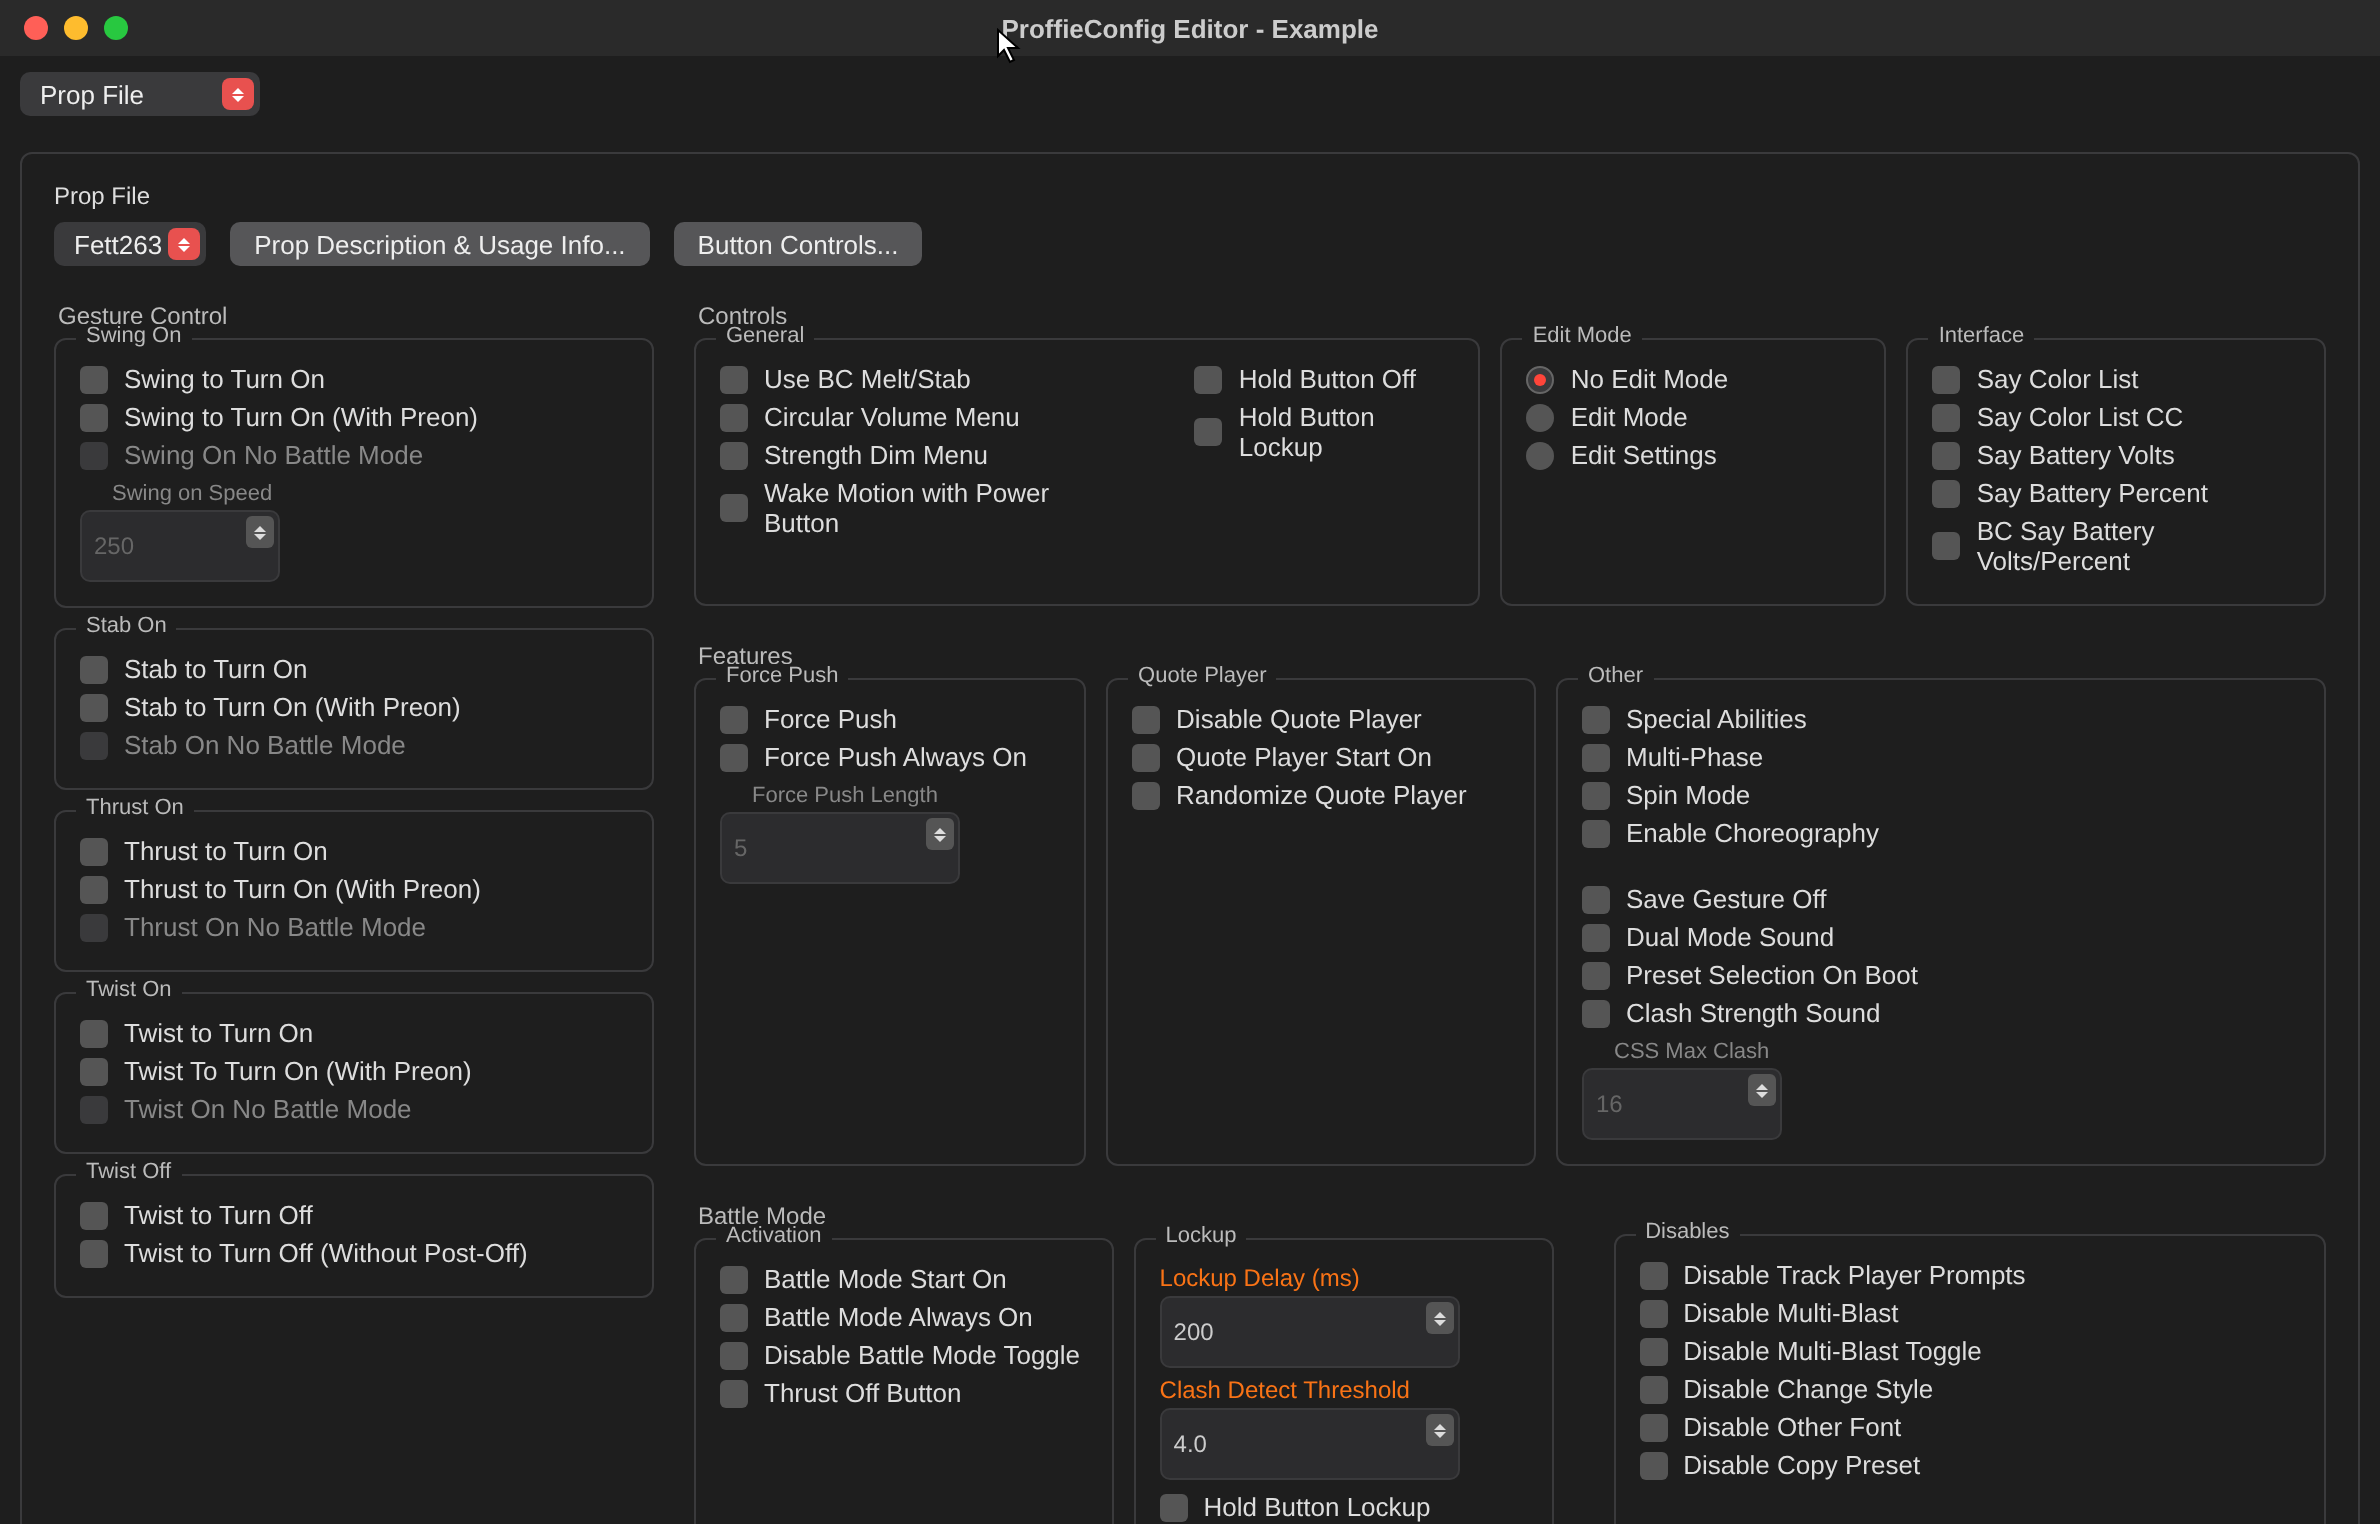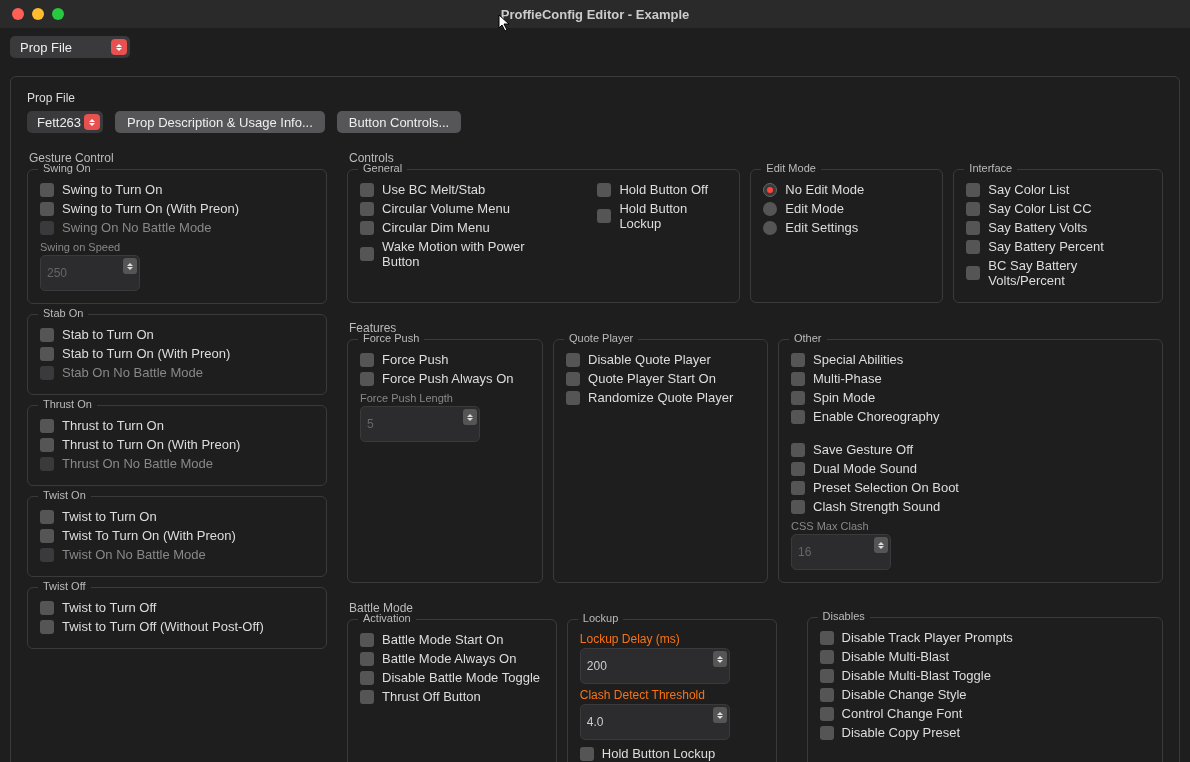--- a/index.html
+++ b/index.html
@@ -149,21 +149,21 @@
 .stepper {
   position: absolute; right: 2px; top: 2px;
   width: 14px; height: 16px;
   background: #555; border-radius:3px;
   display:flex; flex-direction:column; align-items:center; justify-content:center;
 }
 .stepper::before { content:""; border-left:3px solid transparent; border-right:3px solid transparent; border-bottom:3px solid #ddd; margin-bottom:1px;}
 .stepper::after { content:""; border-left:3px solid transparent; border-right:3px solid transparent; border-top:3px solid #ddd; }
 
 .row-2 { display:flex; gap: 40px; }
-.sub-label { font-size:11px; color:#888; margin: 4px 0 2px 0; }
+.sub-label { font-size:11px; color:#888; margin: 4px 0 2px 16px; }
 .field-label { font-size:12px; color:#f97316; margin: 2px 0; }
 
 .grid-features { display:flex; gap:10px; }
 .grid-features > .fieldset { flex:1; }
 .other-cols { display:flex; gap:14px;flex-direction:column; }
 .other-cols > div { flex:1; }
 
 .controls-row { display:flex; gap:10px; }
 .controls-row > .fieldset:nth-child(1){ flex:2.2; }
 .controls-row > .fieldset:nth-child(2){ flex:1; }
@@ -312,21 +312,21 @@
               <div class="check-row">
                   <div class="checkbox"></div>
                   <span>Use BC Melt/Stab</span>
                 </div>
               <div class="check-row">
                   <div class="checkbox"></div>
                   <span>Circular Volume Menu</span>
                 </div>
               <div class="check-row">
                   <div class="checkbox"></div>
-                  <span>Circular Dim Menu</span>
+                  <span>Strength Dim Menu</span>
                 </div>
               <div class="check-row">
                   <div class="checkbox"></div>
                   <span>Wake Motion with Power Button</span>
                 </div>
             </div>
             <div>
               <div class="check-row">
                   <div class="checkbox"></div>
                   <span>Hold Button Off</span>
@@ -514,21 +514,21 @@
           <div class="check-row">
               <div class="checkbox"></div>
               <span>Disable Multi-Blast Toggle</span>
             </div>
           <div class="check-row">
               <div class="checkbox"></div>
               <span>Disable Change Style</span>
             </div>
           <div class="check-row">
               <div class="checkbox"></div>
-              <span>Control Change Font</span>
+              <span>Disable Other Font</span>
             </div>
           <div class="check-row">
               <div class="checkbox"></div>
               <span>Disable Copy Preset</span>
             </div>
         </div>
       </div>
 
     </div>
   </div>

